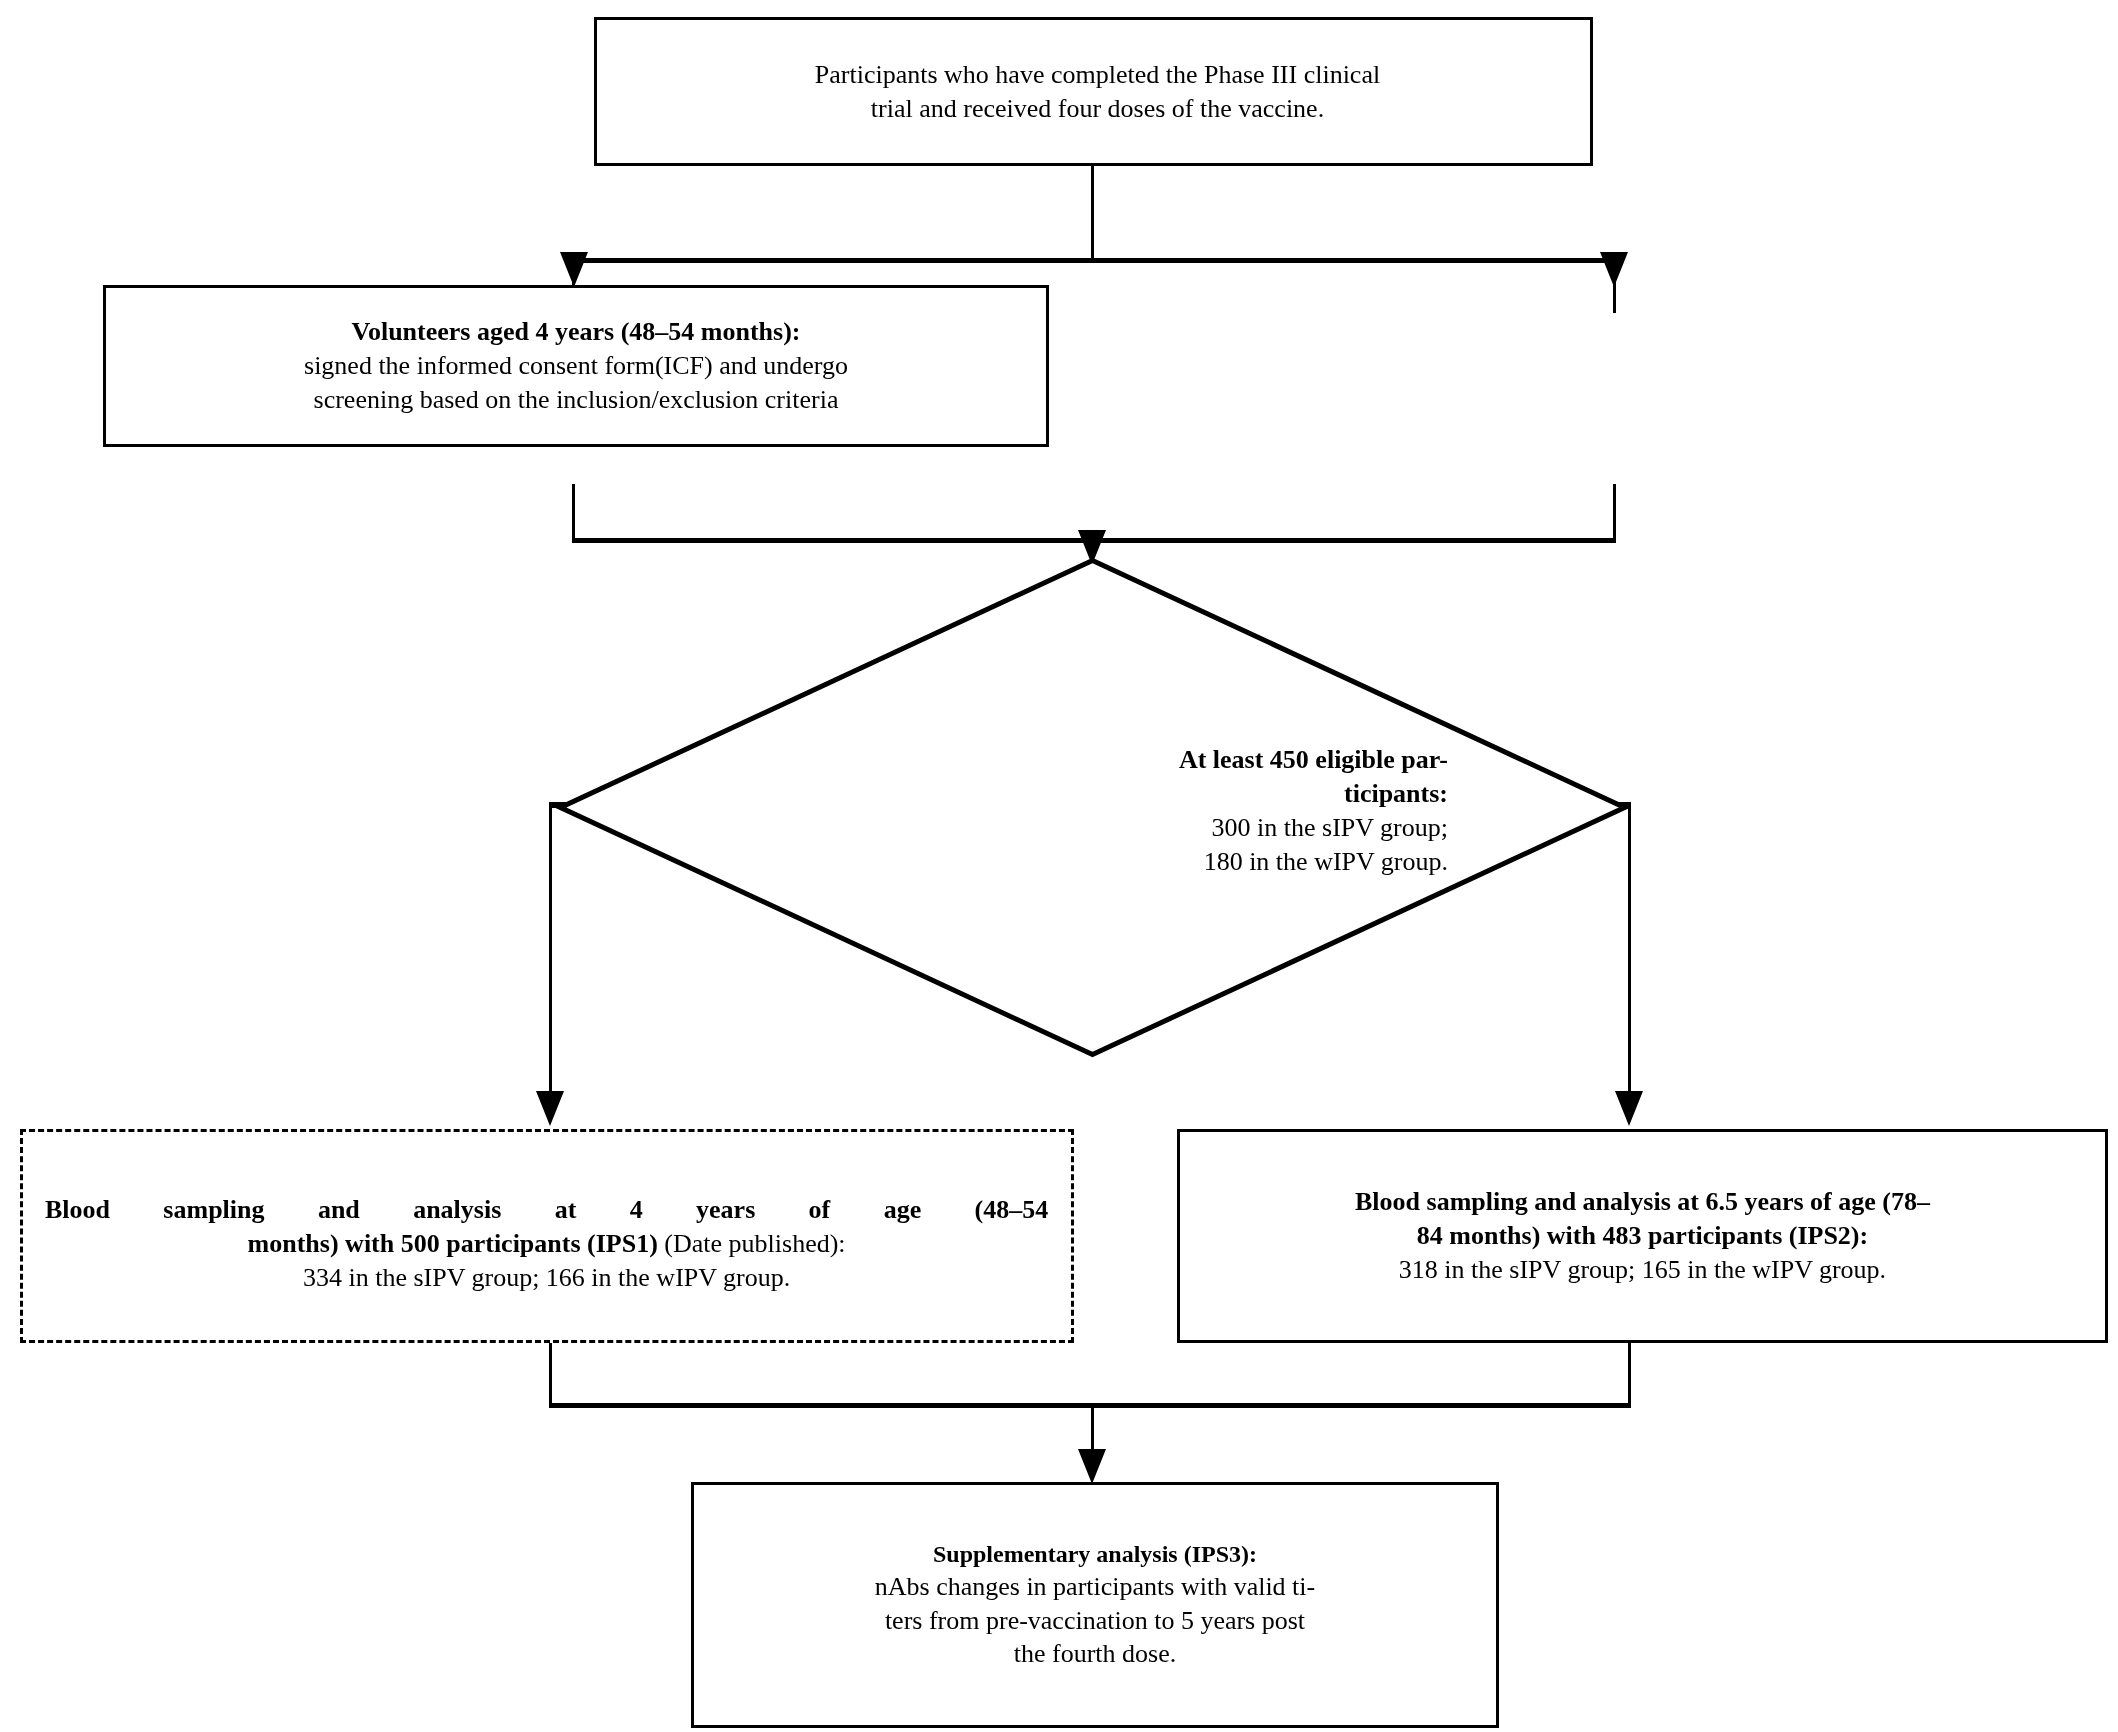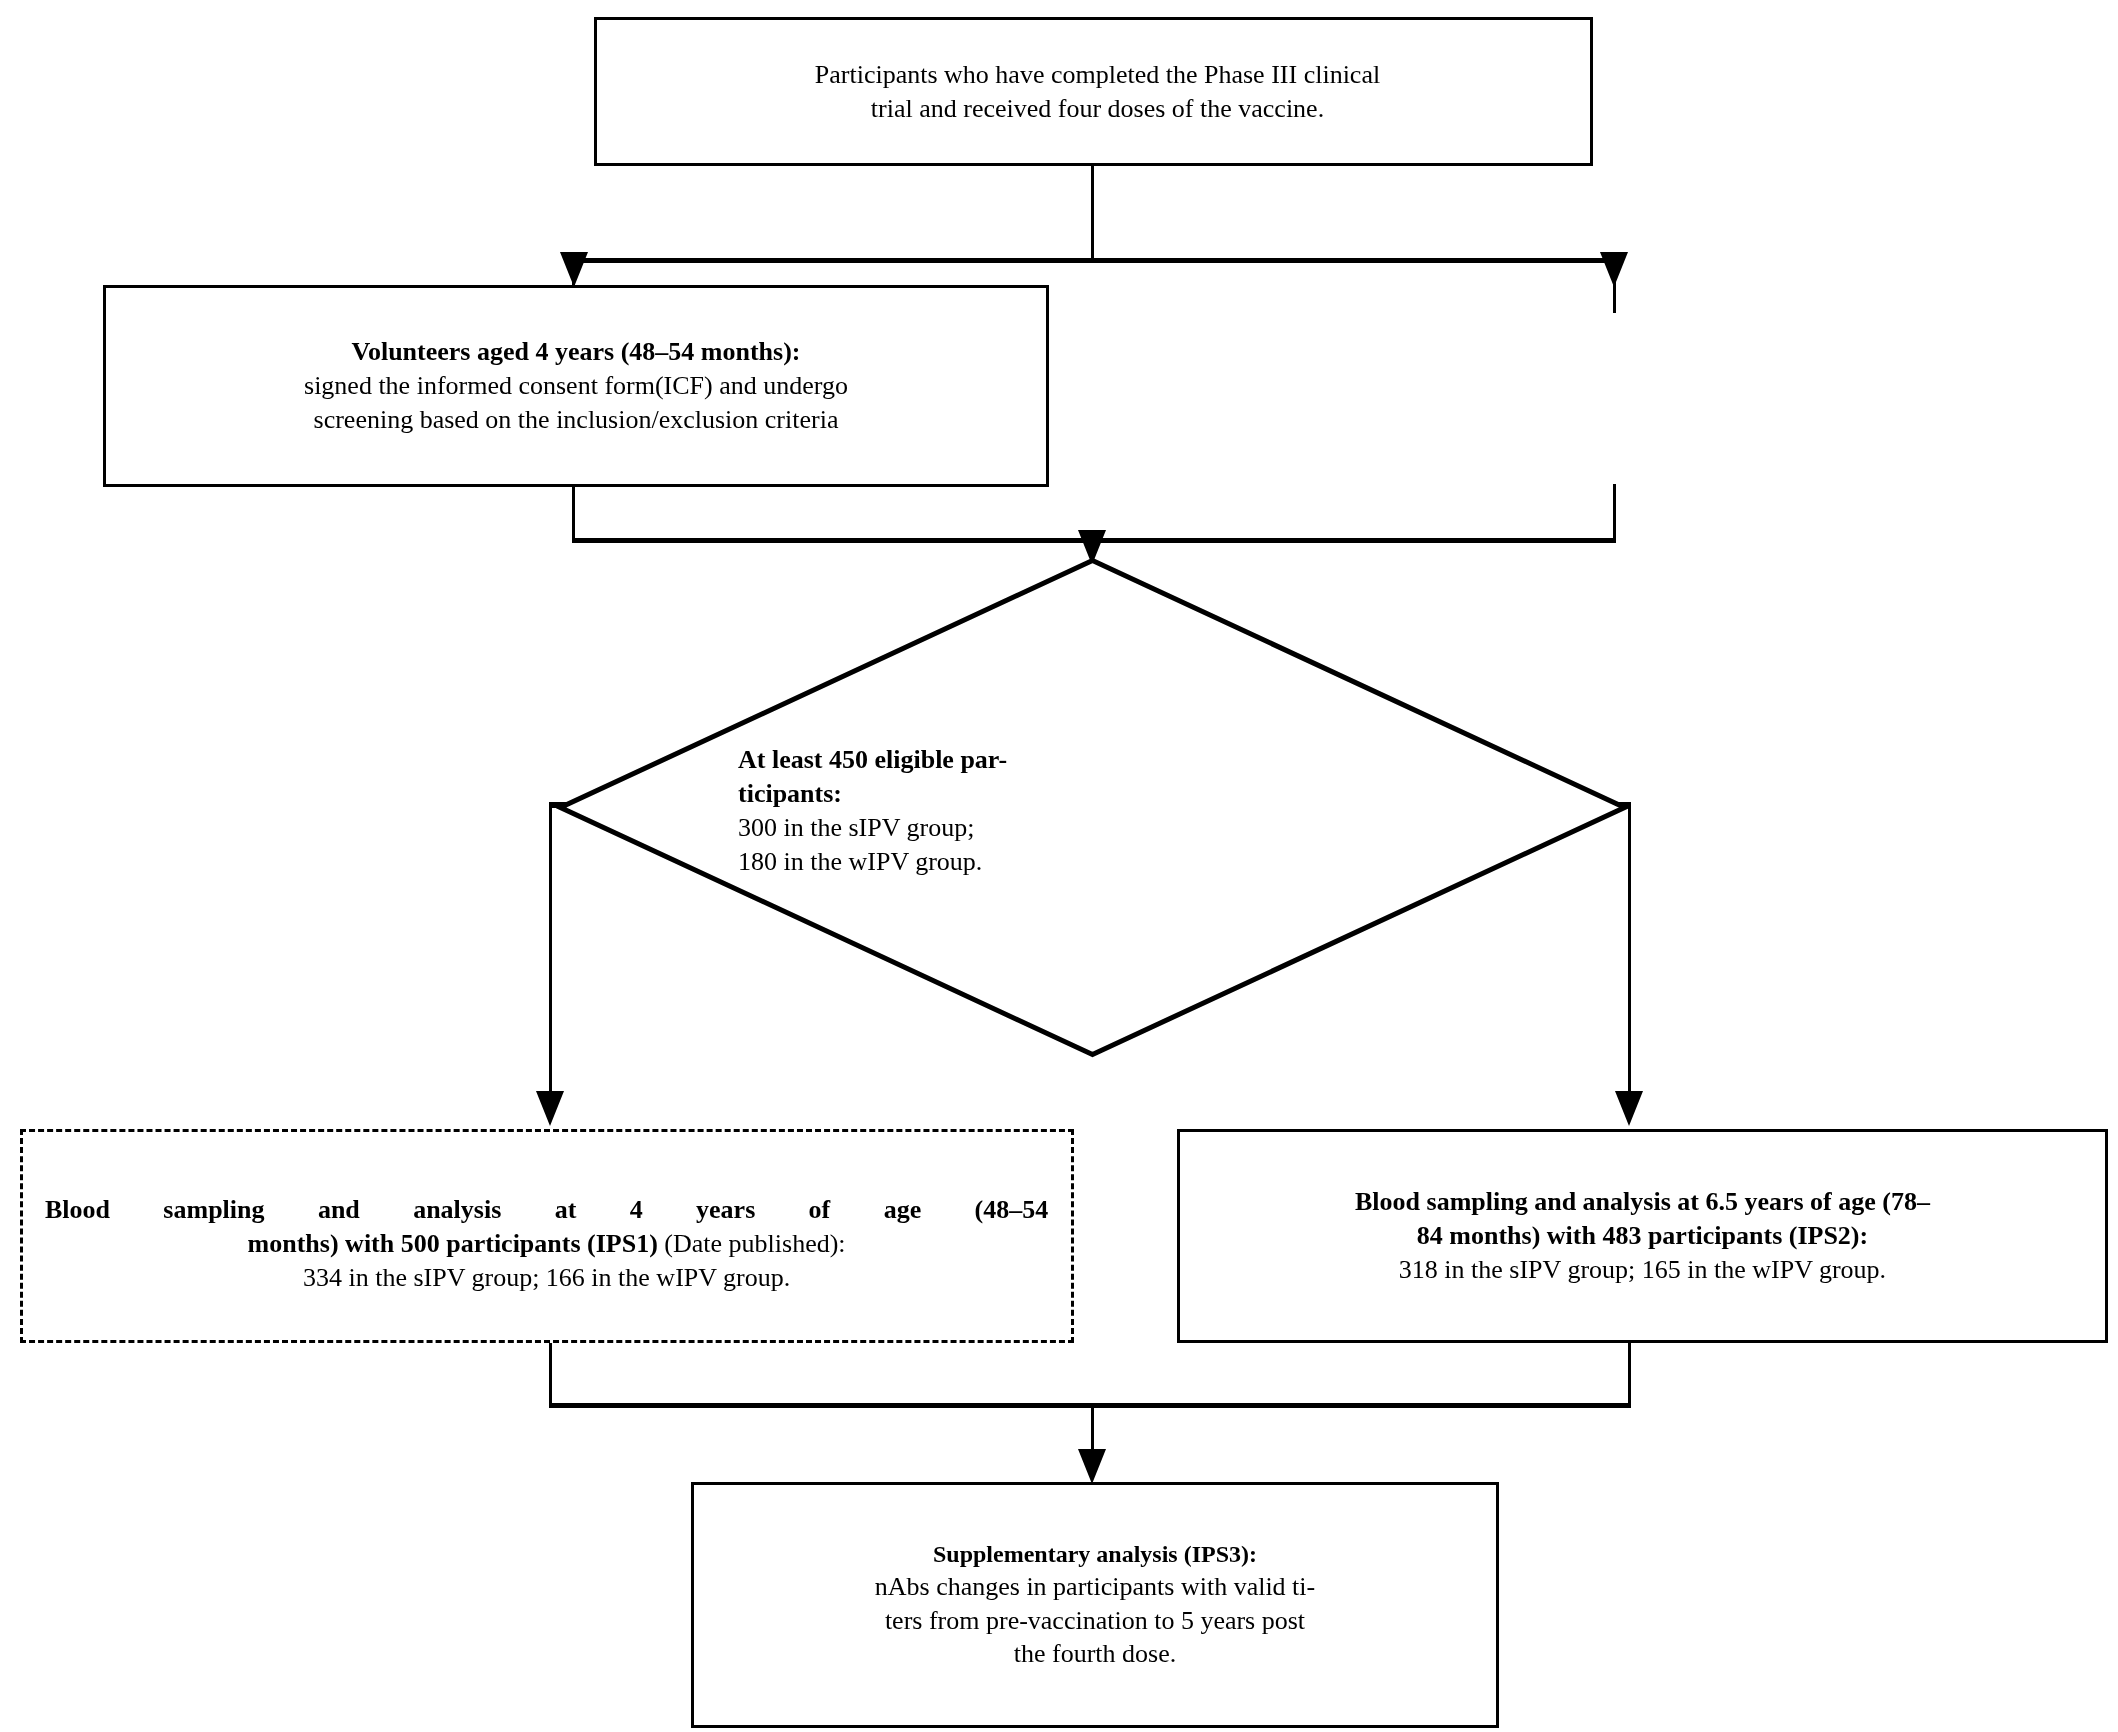--- a/index.html
+++ b/index.html
@@ -34,21 +34,21 @@
   
   #diamond-shape{
     position:absolute;
     z-index:2;
   }
   #diamond-text{
     position:absolute;
     z-index:3;
     display:flex;
     flex-direction:column;
-    align-items:flex-start;
+    align-items:flex-end;
     justify-content:center;
     text-align:center;
     background:transparent;
   }
 
   
   .conn{ position:absolute; background:#000; z-index:1; }
   .vline{ width:2.8px; }
   .hline-thick{ height:5px; }
   .arrow-down{
@@ -97,21 +97,21 @@
   <div class="conn vline" style="left:1628px; top:1339px; width:3.4px; height:67px;"></div>
   <div class="conn hline-thick" style="left:549px; top:1403px; width:1082px; height:5px;"></div>
   <div class="conn vline" style="left:1091px; top:1403px; width:3.4px; height:61px;"></div>
   <div class="arrow-down" style="left:1078px; top:1449px;"></div>
 
   <div class="node box" style="left:594px; top:17.3px; width:999px; height:149px;padding-left:8px;">
     <span class="ln t">Participants who have completed the Phase III clinical</span>
     <span class="ln t">trial and received four doses of the vaccine.</span>
   </div>
 
-  <div class="node box" style="left:103px; top:285px; width:946px; height:202px;">
+  <div class="node box" style="left:103px; top:285px; width:946px; height:162px;">
     <span class="ln t b">Volunteers aged 4 years (48–54 months):</span>
     <span class="ln t">signed the informed consent form(ICF) and undergo</span>
     <span class="ln t">screening based on the inclusion/exclusion criteria</span>
   </div>
 
 
   <svg id="diamond-shape" width="1073" height="503" viewBox="0 0 1920 900" style="left:556px; top:556px;">
     <polygon points="960,8 1912,450 960,892 8,450" fill="#ffffff" stroke="#000000" stroke-width="9" stroke-linejoin="miter"></polygon>
   </svg>
   <div id="diamond-text" style="left:738px; top:699px; width:710px; height:224px;">

